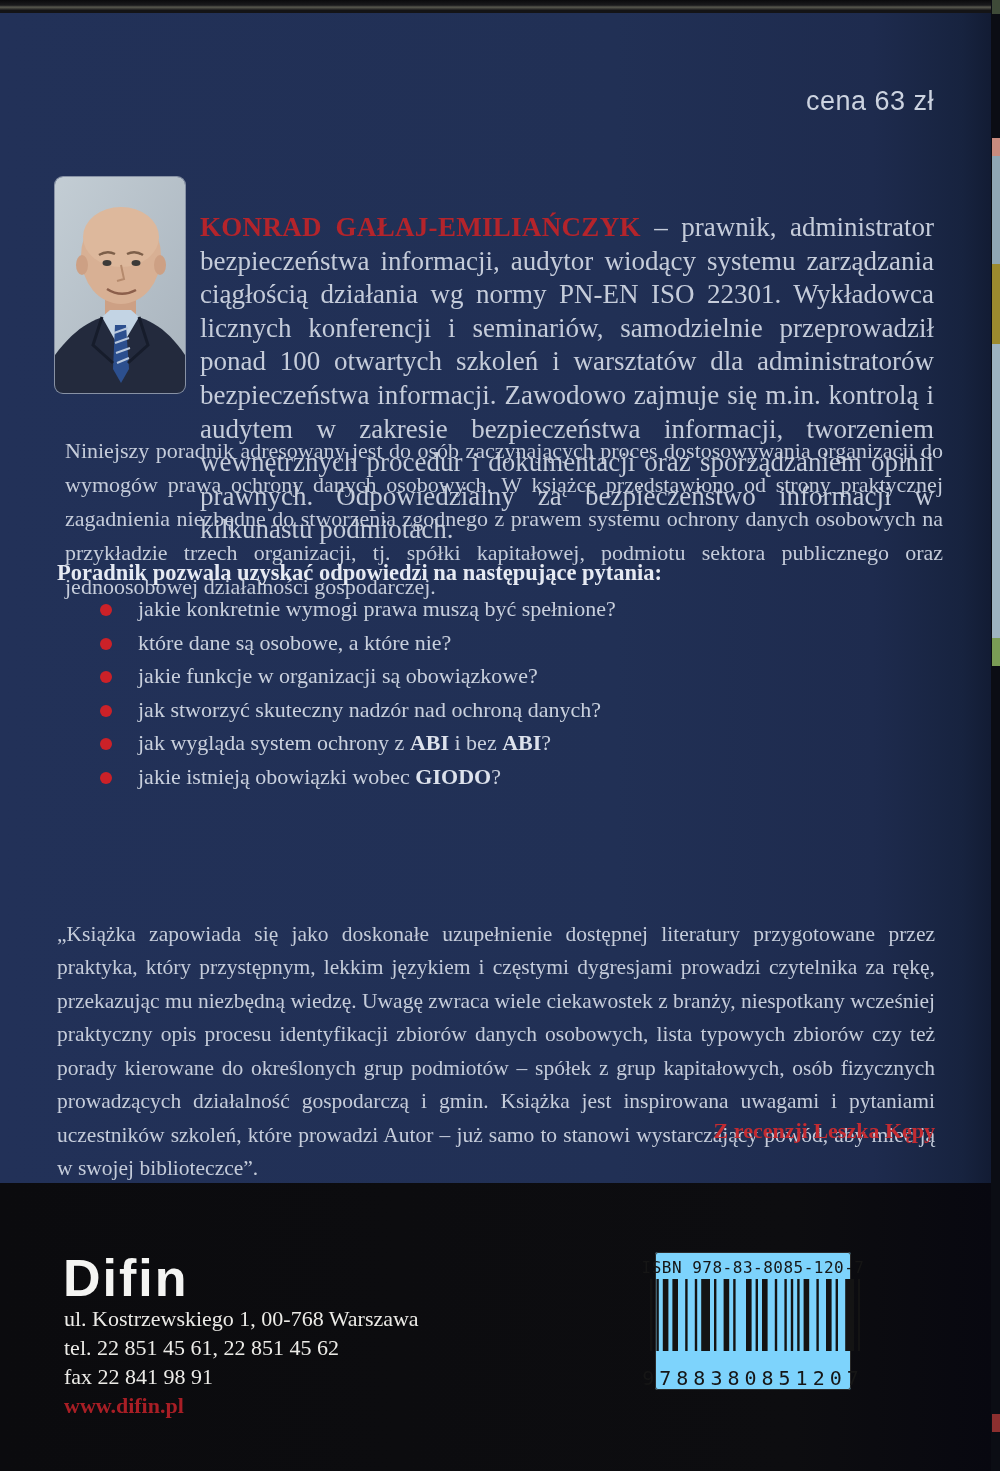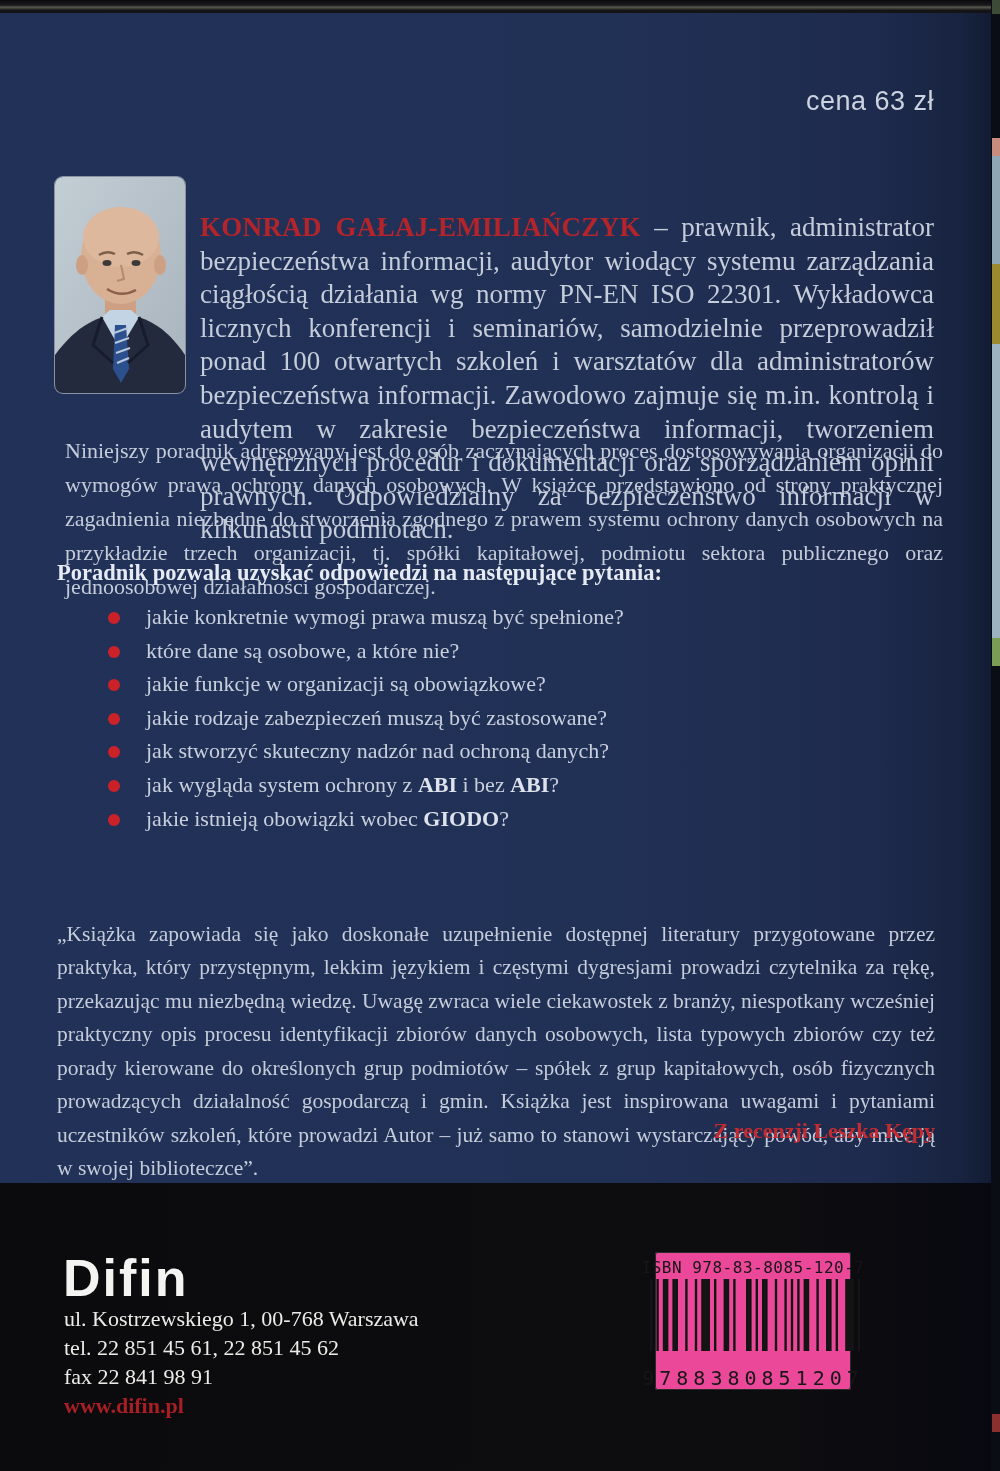--- a/index.html
+++ b/index.html
@@ -20,37 +20,37 @@
      font-size:27px;color:#ccd3e0;letter-spacing:.5px;}
   .photo-frame{position:absolute;left:55px;top:177px;width:130px;height:216px;border-radius:8px;
      overflow:hidden;box-shadow:0 0 0 1px rgba(220,225,230,.55);}
   .bio{position:absolute;left:200px;top:184px;width:734px;font-size:27px;line-height:33.6px;
      color:#c5ccda;text-align:justify;}
   .author-name{color:#b4242b;font-weight:bold;letter-spacing:.3px;}
   .intro{position:absolute;left:65px;top:412px;width:878px;font-size:22px;line-height:34px;
      color:#c5ccda;text-align:justify;}
   .q-heading{position:absolute;left:57px;top:560px;width:878px;font-size:22.5px;font-weight:bold;
      color:#e6eaf3;}
-  ul.questions{position:absolute;left:100px;top:598px;width:720px;margin:8px;padding:0;list-style:none;}
+  ul.questions{position:absolute;left:100px;top:598px;width:720px;margin:0;padding:0;list-style:none;}
   ul.questions li{position:relative;margin:0 0 12px 0;padding:0 0 0 38px;font-size:22px;
      line-height:21.6px;color:#c9d0dd;}
   ul.questions li::before{content:"";position:absolute;left:0;top:6px;width:12px;height:12px;
      border-radius:50%;background:#cb2128;}
   ul.questions li b{color:#dde2ec;}
   .quote{position:absolute;left:57px;top:896px;width:878px;font-size:21.5px;line-height:33.5px;
      color:#c5ccda;text-align:justify;}
   .attribution{position:absolute;top:1118px;right:65px;font-size:22px;font-weight:bold;
      color:#c32b31;}
   
   .logo{position:absolute;left:63px;top:1248px;font-family:"Liberation Sans",sans-serif;
      font-weight:bold;font-size:52px;letter-spacing:2px;color:#f4f4f2;}
   .address{position:absolute;left:64px;top:1304px;font-size:22px;line-height:29px;color:#ecebe7;}
   .address .www{color:#a81e25;font-weight:bold;}
   
-  .barcode-box{position:absolute;left:655px;top:1252px;width:196px;height:138px;background:#ec4899;
+  .barcode-box{position:absolute;left:655px;top:1252px;width:196px;height:138px;background:#7dd3fc;
      border-radius:3px;box-shadow:0 0 0 1px #2a2a2a inset;display:flex;flex-direction:column;
      align-items:center;padding-top:6px;box-sizing:border-box;}
   .isbn-label{font-family:"DejaVu Sans Mono",monospace;font-size:16px;color:#161616;
      letter-spacing:.5px;white-space:nowrap;}
   .isbn-digits{font-family:"DejaVu Sans Mono",monospace;font-size:20px;color:#161616;
      letter-spacing:5px;margin-top:15px;white-space:nowrap;}
 </style>
 </head>
 <body>
 
@@ -100,21 +100,20 @@
 
   <p class="bio"><span class="author-name">KONRAD GAŁAJ-EMILIAŃCZYK</span><span> – prawnik, administrator bezpieczeństwa informacji, audytor wiodący systemu zarządzania ciągłością działania wg normy PN-EN ISO 22301. Wykładowca licznych konferencji i seminariów, samodzielnie przeprowadził ponad 100 otwartych szkoleń i warsztatów dla administratorów bezpieczeństwa informacji. Zawodowo zajmuje się m.in. kontrolą i audytem w zakresie bezpieczeństwa informacji, tworzeniem wewnętrznych procedur i dokumentacji oraz sporządzaniem opinii prawnych. Odpowiedzialny za bezpieczeństwo informacji w kilkunastu podmiotach.</span></p>
 
   <p class="intro">Niniejszy poradnik adresowany jest do osób zaczynających proces dostosowywania organizacji do wymogów prawa ochrony danych osobowych. W książce przedstawiono od strony praktycznej zagadnienia niezbędne do stworzenia zgodnego z prawem systemu ochrony danych osobowych na przykładzie trzech organizacji, tj. spółki kapitałowej, podmiotu sektora publicznego oraz jednoosobowej działalności gospodarczej.</p>
 
   <div class="q-heading">Poradnik pozwala uzyskać odpowiedzi na następujące pytania:</div>
   <ul class="questions">
       <li>jakie konkretnie wymogi prawa muszą być spełnione?</li>
       <li>które dane są osobowe, a które nie?</li>
       <li>jakie funkcje w organizacji są obowiązkowe?</li>
-      <li>jakie rodzaje zabezpieczeń muszą być zastosowane?</li>
       <li>jak stworzyć skuteczny nadzór nad ochroną danych?</li>
       <li>jak wygląda system ochrony z <b>ABI</b> i bez <b>ABI</b>?</li>
       <li>jakie istnieją obowiązki wobec <b>GIODO</b>?</li>
     </ul>
 
   <p class="quote">„Książka zapowiada się jako doskonałe uzupełnienie dostępnej literatury przygotowane przez praktyka, który przystępnym, lekkim językiem i częstymi dygresjami prowadzi czytelnika za rękę, przekazując mu niezbędną wiedzę. Uwagę zwraca wiele ciekawostek z branży, niespotkany wcześniej praktyczny opis procesu identyfikacji zbiorów danych osobowych, lista typowych zbiorów czy też porady kierowane do określonych grup podmiotów – spółek z grup kapitałowych, osób fizycznych prowadzących działalność gospodarczą i gmin. Książka jest inspirowana uwagami i pytaniami uczestników szkoleń, które prowadzi Autor – już samo to stanowi wystarczający powód, aby mieć ją w swojej biblioteczce”.</p>
   <div class="attribution">Z recenzji Leszka Kępy</div>
 
   <div class="logo">Difin</div>
   <div class="address">

